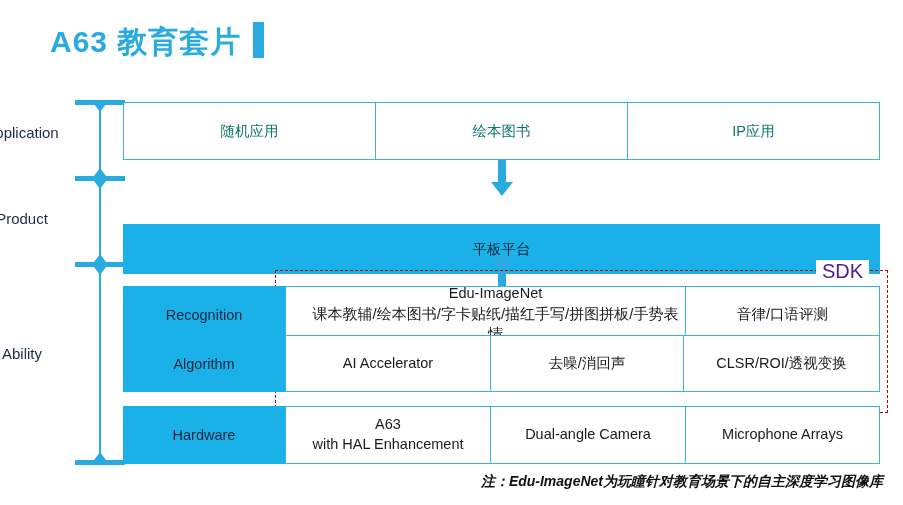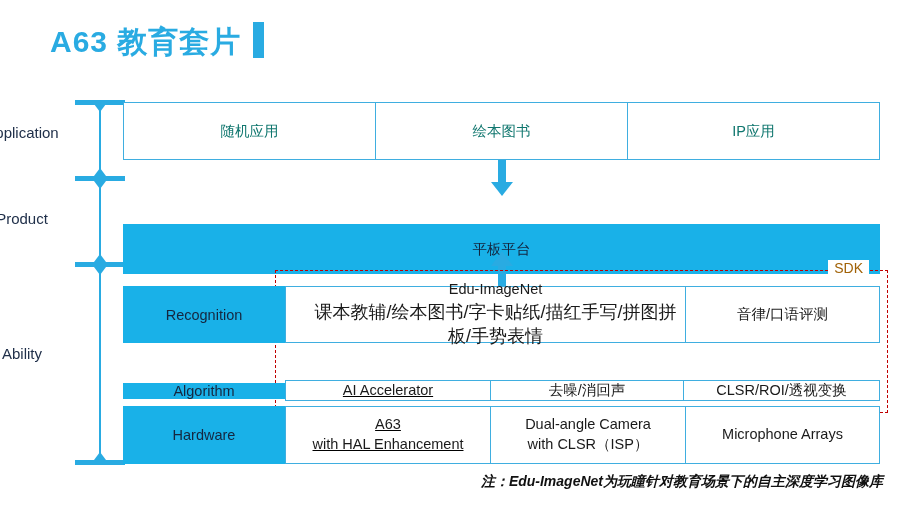--- a/index.html
+++ b/index.html
@@ -120,36 +120,36 @@
   
   #sdk-box {
     position: absolute; left: 275px; top: 270px;
     width: 613px; height: 143px;
     border: 1.4px dashed #C00000;
   }
   #sdk-label {
     position: absolute; right: 18px; top: -11px;
     background: #ffffff;
     padding: 0 6px;
-    font-size: 14px;
-    color: #a16207;
+    font-size: 20px;
+    color: #4c1d95;
   }
 
   
   #ability-table {
     position: absolute; left: 123px; top: 286px;
     width: 606px; height: 178px;
   }
   .ability-row {
     position: absolute; left: 0;
     width: 757px;
     display: flex;
   }
   #ability-row-0 { top: 0px;   height: 57px; }
-  #ability-row-1 { top: 76px;  height: 57px; align-items: center; }
+  #ability-row-1 { top: 49px;  height: 57px; }
   #ability-row-2 { top: 120px; height: 58px; }
 
   .ability-label {
     width: 162px;
     background: #19B1E8;
     display: flex; align-items: center; justify-content: center;
     font-size: 14.5px;
     color: #15263f;
   }
   .ability-cells {
@@ -163,25 +163,25 @@
     align-items: center; justify-content: center;
     border-right: 1px solid #3FAEE0;
     text-align: center;
     padding: 0 4px;
   }
   .ability-cell:last-child { border-right: none; }
   .cell-main {
     font-size: 14.5px; color: #1a1a1a; line-height: 1.35;
   }
   .cell-sub {
-    font-size: 18px; color: #1a1a1a; line-height: 1.35;
+    font-size: 15px; color: #1a1a1a; line-height: 1.35;
   }
   
   .col-wide   { width: 400px; padding-left: 24px; }   
-  .col-1      { width: 205px; text-decoration: underline; }
+  .col-1      { width: 205px; }
   .col-2      { width: 195px; }
   .col-3-flex { flex: 1 1 0; }
 
   
   #footer-note {
     position: absolute; right: 20px; bottom: 14px;
     font-size: 14px;
     font-style: italic;
     font-weight: bold;
     color: #111111;
@@ -272,21 +272,20 @@
 
     <div class="ability-row" id="ability-row-2">
       <div class="ability-label">Hardware</div>
       <div class="ability-cells">
         <div class="ability-cell col-1">
           <div class="cell-main">A63</div>
           <div class="cell-main">with HAL Enhancement</div>
         </div>
         <div class="ability-cell col-2">
           <div class="cell-main">Dual-angle Camera</div>
-          <div class="cell-main">with CLSR（ISP）</div>
         </div>
         <div class="ability-cell col-3-flex">
           <div class="cell-main">Microphone Arrays</div>
         </div>
       </div>
     </div>
 
   </div>
 
   <div id="footer-note">注：Edu-ImageNet为玩瞳针对教育场景下的自主深度学习图像库</div>

